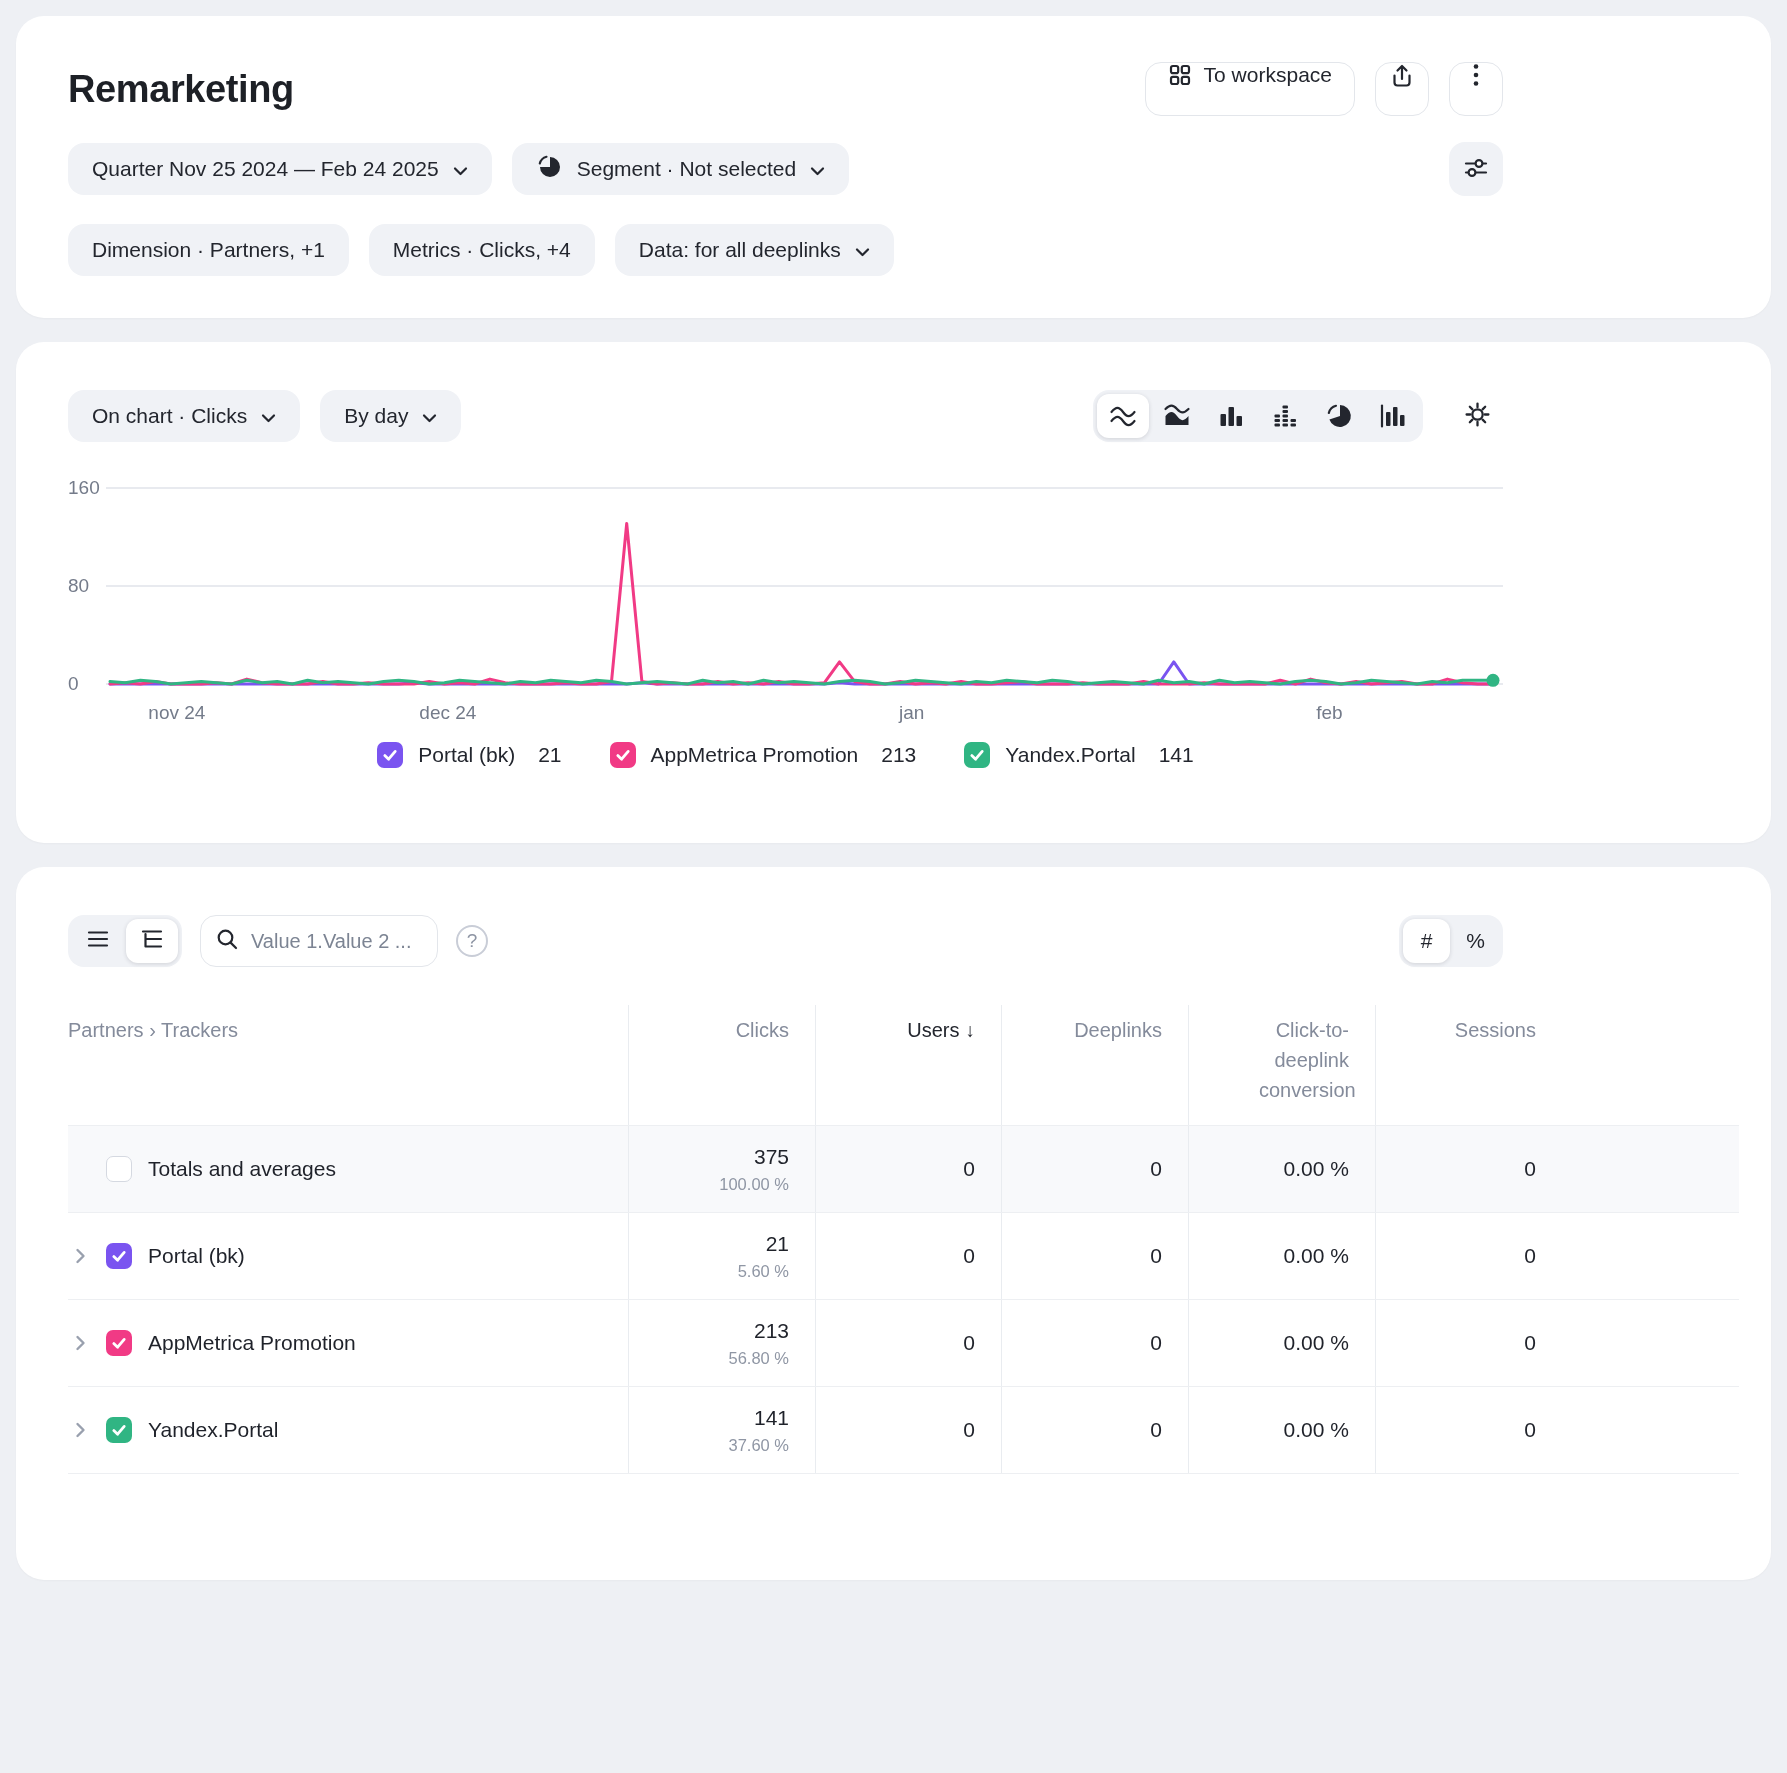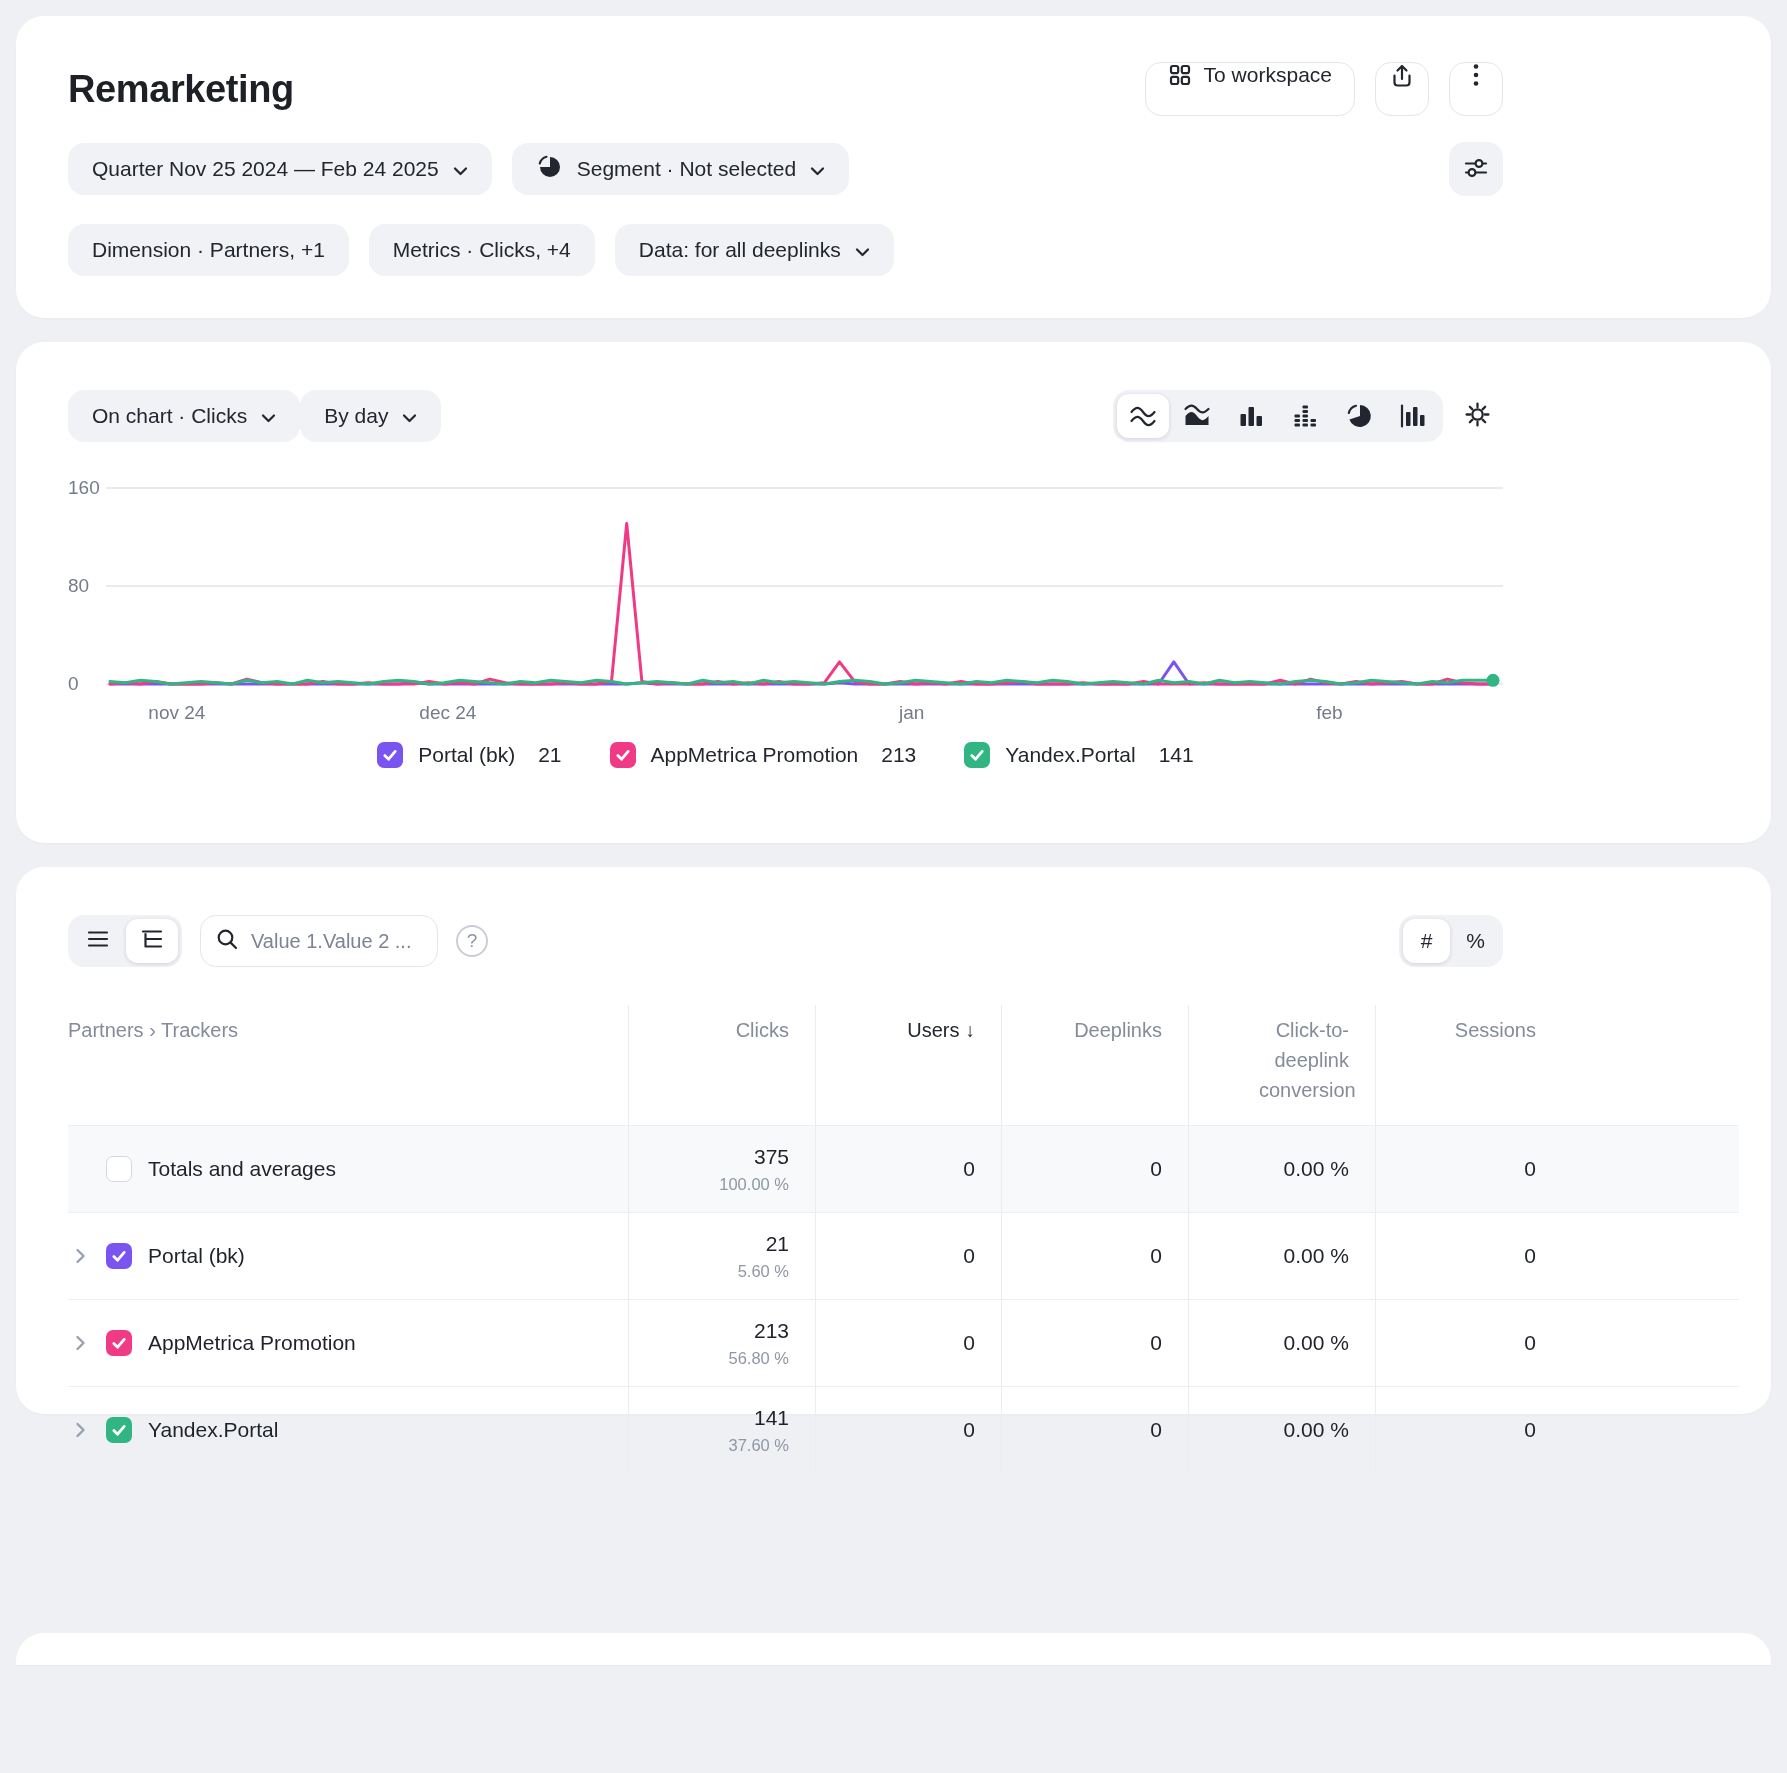--- a/index.html
+++ b/index.html
@@ -21,42 +21,42 @@
   .btn { height:54px; border:1.5px solid #e3e6eb; border-radius:16px; background:#fff; display:inline-flex; align-items:flex-start; gap:12px; padding:0 22px; font-size:21px; color:#23262e; cursor:pointer; }
   .btn.icon-only { width:54px; padding:0; justify-content:center; }
 
   .chip-row { display:flex; gap:20px; align-items:center; margin-bottom:28px; }
   .chip { height:52px; border-radius:16px; background:#f0f2f6; display:inline-flex; align-items:center; gap:14px; padding:0 24px; font-size:21px; color:#23262e; cursor:pointer; white-space:nowrap; }
   .spacer { flex:1; }
   .tile-btn { width:54px; height:54px; border:none; border-radius:16px; background:#f0f2f6; display:flex; align-items:center; justify-content:center; cursor:pointer; }
 
   
   .chart-card { height:501px; padding:48px 268px 0 52px; }
-  .chart-toolbar { display:flex; align-items:center; }
+  .chart-toolbar { display:flex; gap:20px; align-items:center; }
   .ct-group { margin-left:auto; background:#f0f2f6; border-radius:16px; padding:4px; display:flex; gap:2px; }
   .ct { width:52px; height:44px; border:none; border-radius:12px; background:transparent; display:flex; align-items:center; justify-content:center; cursor:pointer; }
   .ct.selected { background:#fff; box-shadow:0 1px 4px rgba(25,28,40,.15); }
   .gear-btn { width:52px; height:52px; border:none; background:none; margin-left:8px; display:flex; align-items:center; justify-content:center; cursor:pointer; }
 
   .chart-block { margin-top:40px; }
   .plot-wrap { position:relative; padding-left:38px; }
   .plot-wrap svg { display:block; width:100%; height:212px; }
   .y-label { position:absolute; left:0; font-size:19px; color:#747b8a; transform:translateY(-50%); }
   .x-labels { position:relative; height:34px; margin-left:38px; }
   .x-label { position:absolute; top:8px; transform:translateX(-50%); font-size:19px; color:#747b8a; white-space:nowrap;margin-left:8px; }
 
   .legend { display:flex; justify-content:center; align-items:center; gap:48px; margin-top:14px; }
   .legend-item { display:flex; align-items:center; gap:15px; cursor:pointer; }
   .cbx { width:26px; height:26px; border-radius:7px; display:inline-flex; align-items:center; justify-content:center; flex:none; }
   .cbx.empty { background:#fff; border:1.5px solid #d5d9e1; }
   .legend-name { font-size:21px; color:#23262e; }
   .legend-value { font-size:21px; color:#23262e; margin-left:8px; }
 
   
-  .table-card { height:547px; padding:48px 32px 0 52px; }
+  .table-card { height:713px; padding:48px 32px 0 52px; }
   .table-toolbar { display:flex; align-items:center; gap:18px; margin-right:236px; }
   .seg-group { background:#f0f2f6; border-radius:16px; padding:4px; display:flex; gap:2px; }
   .seg { height:44px; min-width:52px; border:none; border-radius:12px; background:transparent; display:flex; align-items:center; justify-content:center; cursor:pointer; font-size:21px; color:#23262e; }
   .seg.selected { background:#fff; box-shadow:0 1px 4px rgba(25,28,40,.15); }
   .search { height:52px; width:238px; border:1.5px solid #e3e6eb; border-radius:16px; display:flex; align-items:center; gap:10px; padding:0 14px; background:#fff; }
   .search input { border:none; outline:none; background:transparent; font-size:20px; color:#23262e; width:100%; font-family:inherit; }
   .search input::placeholder { color:#7c8493; }
   .help-btn { width:32px; height:32px; border-radius:50%; border:2px solid #c9cdd7; background:none; color:#8d94a3; font-size:19px; display:flex; align-items:center; justify-content:center; cursor:pointer; padding:0; }
 
   .tbl { margin-top:38px; }

